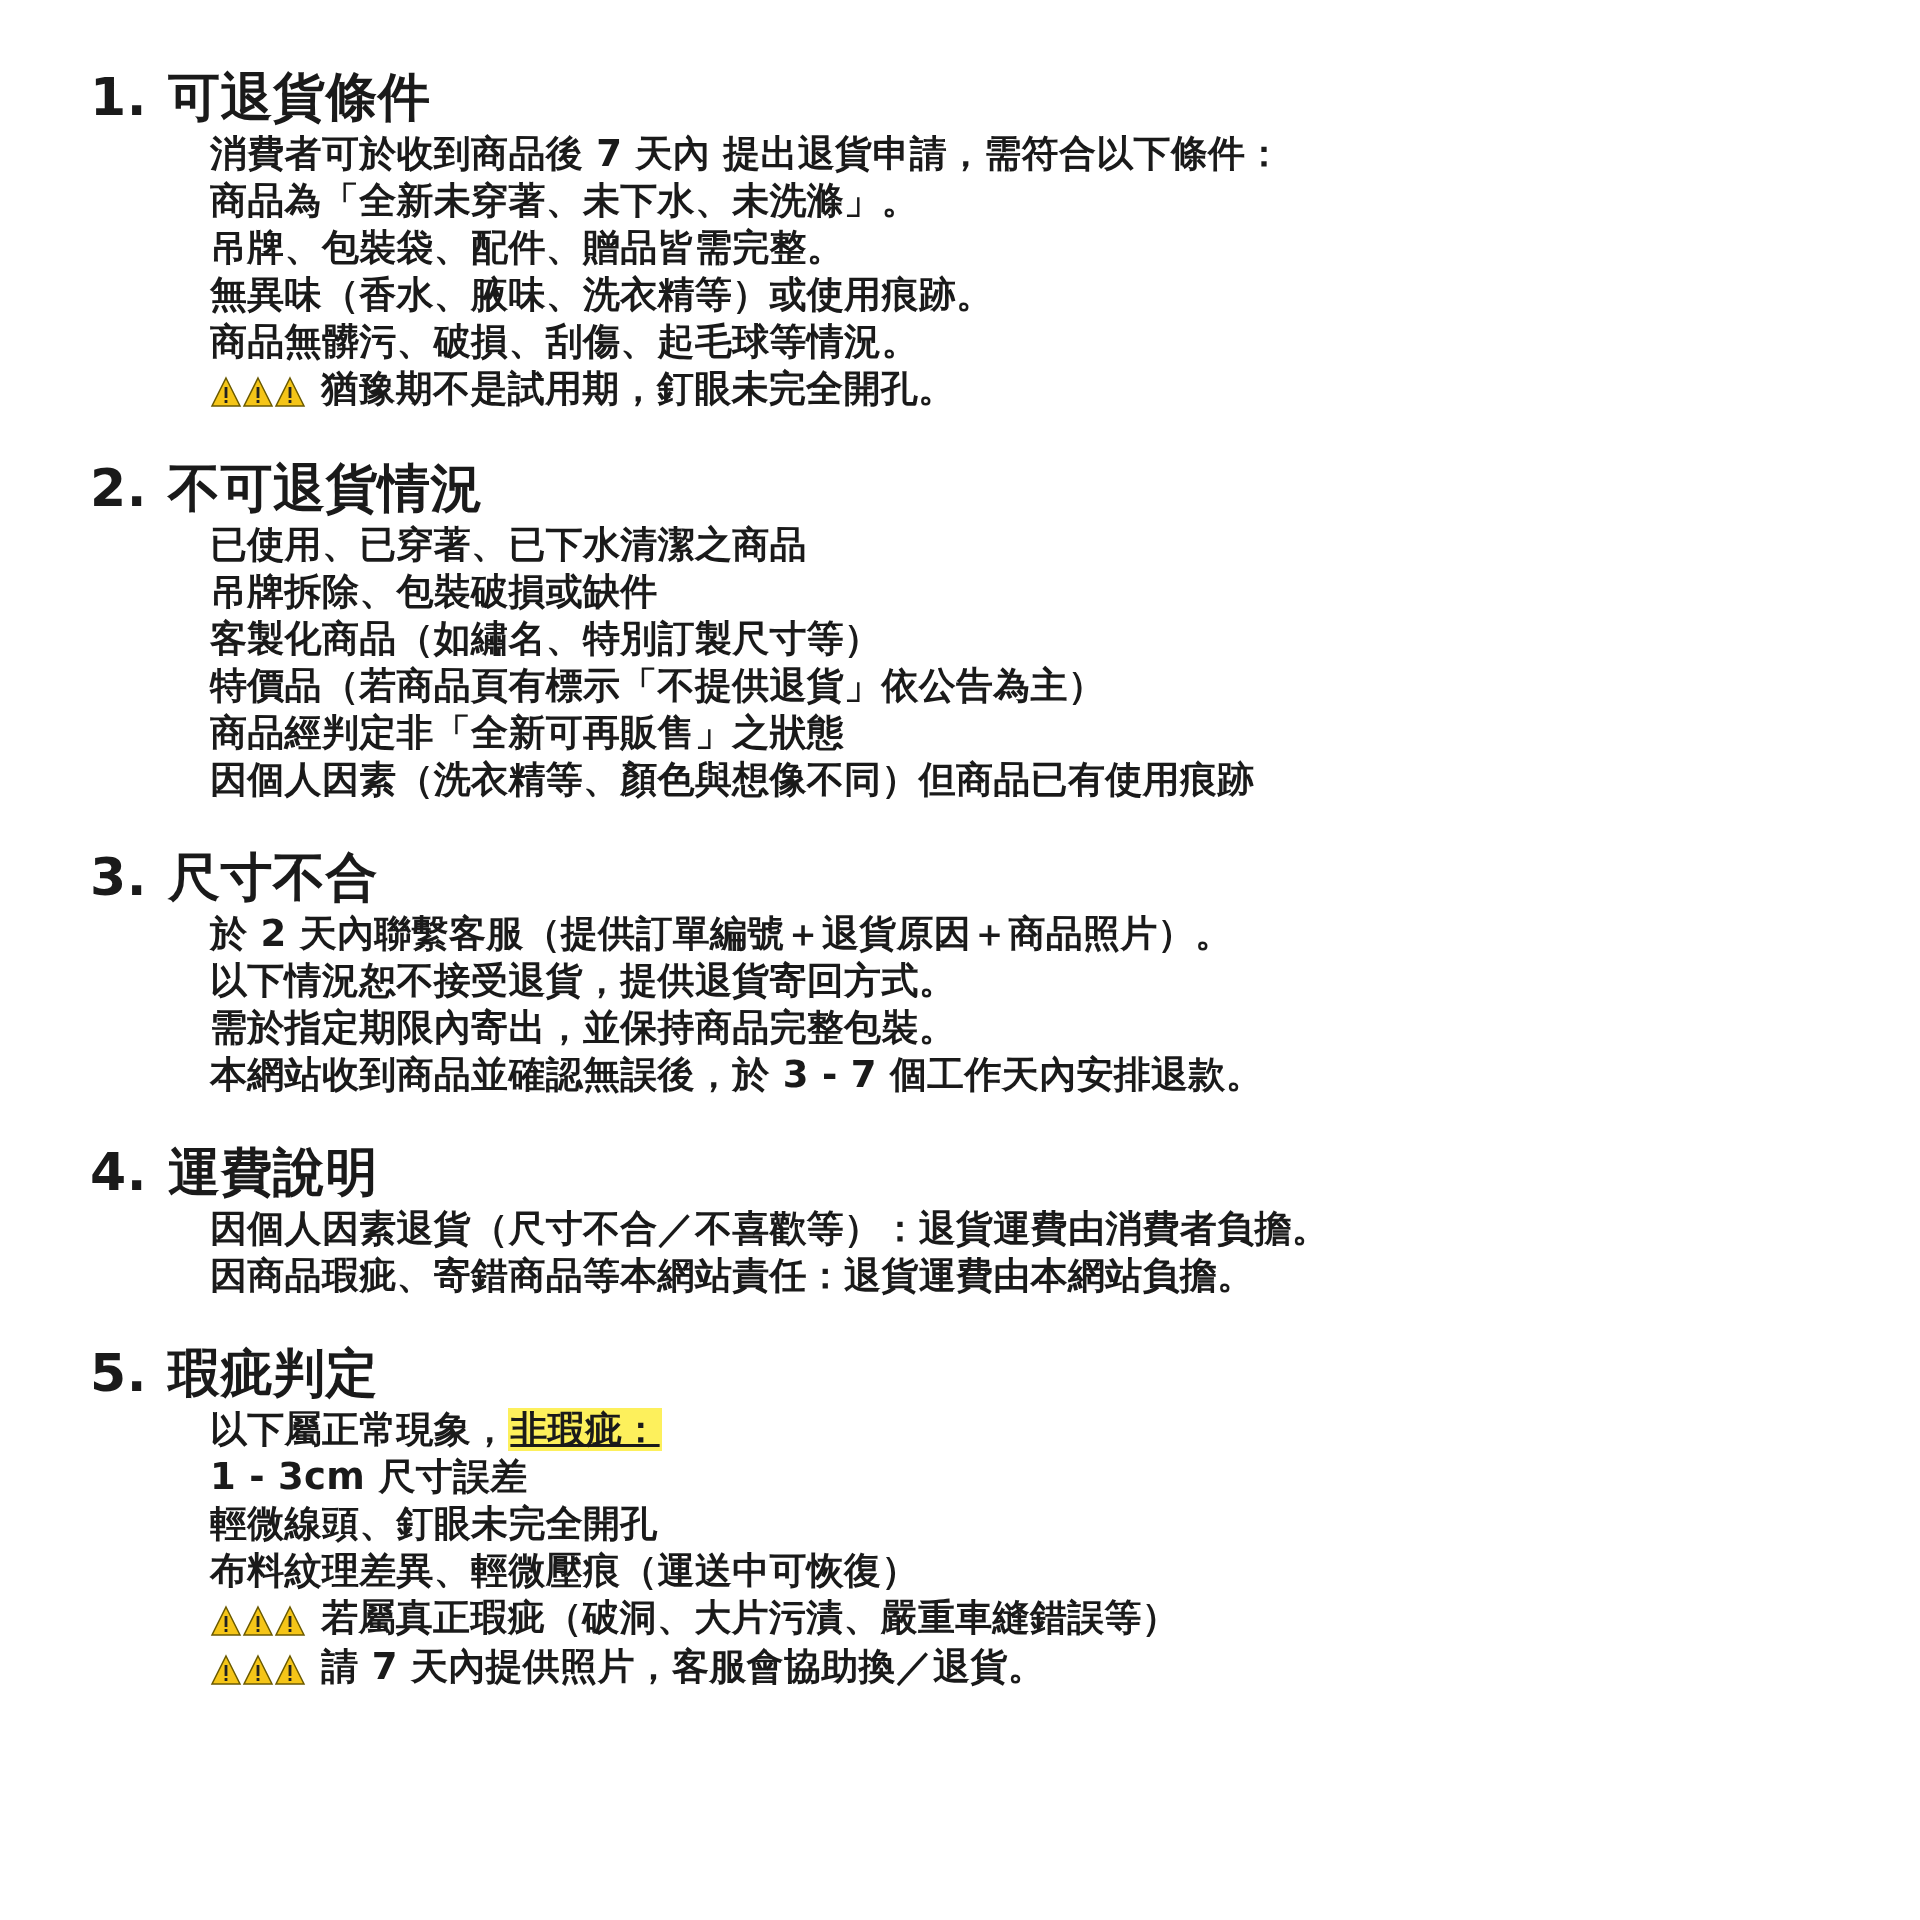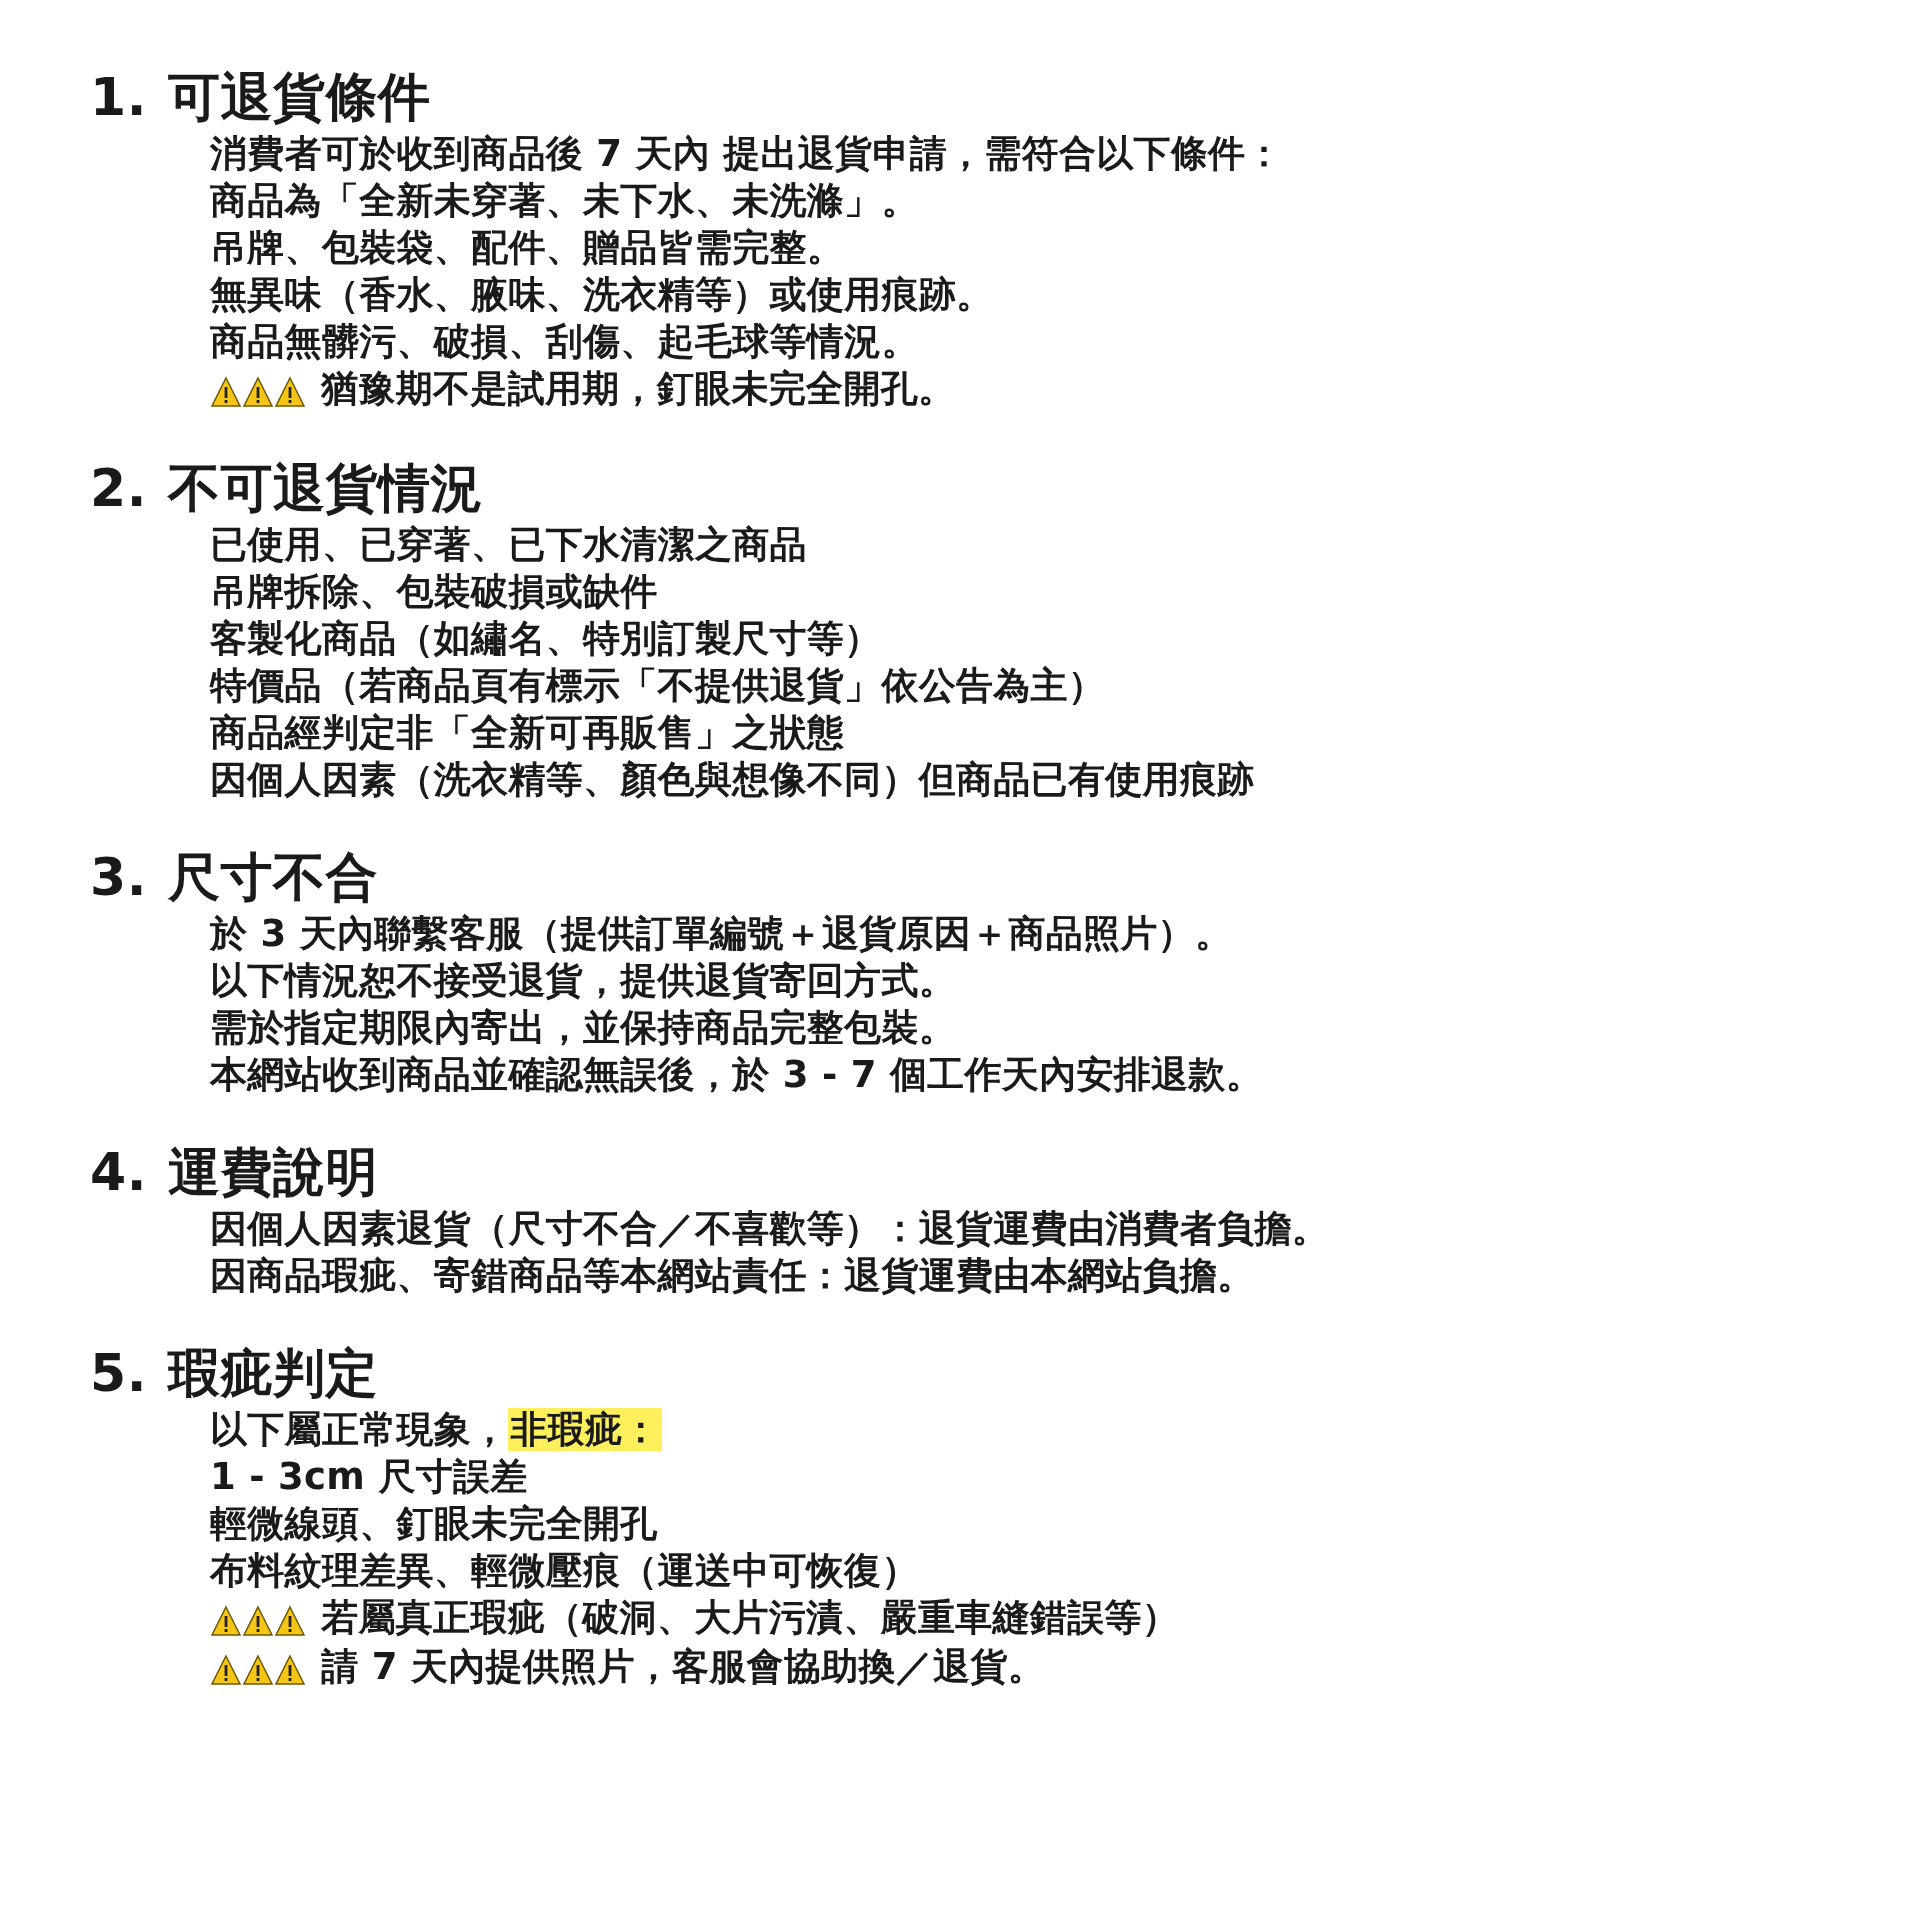--- a/index.html
+++ b/index.html
@@ -55,20 +55,21 @@
   .warn {
     display: inline-block;
     letter-spacing: -1px;
     margin-right: 2px;
     vertical-align: -2px;
   }
   .warn svg { display: inline-block; vertical-align: middle; }
   .hl {
     background: #fdf05c;
     padding: 0 2px;
+    text-decoration: underline;
   }
 </style>
 </head>
 <body>
 
 <div class="page">
 
   <div class="section">
     <div class="sec-head">
       <span class="sec-num">1.</span>
@@ -115,21 +116,21 @@
       <div class="line">因個人因素（洗衣精等、顏色與想像不同）但商品已有使用痕跡</div>
     </div>
   </div>
 
   <div class="section">
     <div class="sec-head">
       <span class="sec-num">3.</span>
       <span class="sec-title">尺寸不合</span>
     </div>
     <div class="sec-body">
-      <div class="line">於 3 天內聯繫客服（提供訂單編號＋退貨原因＋商品照片）。</div>
+      <div class="line">於 2 天內聯繫客服（提供訂單編號＋退貨原因＋商品照片）。</div>
       <div class="line">以下情況恕不接受退貨，提供退貨寄回方式。</div>
       <div class="line">需於指定期限內寄出，並保持商品完整包裝。</div>
       <div class="line">本網站收到商品並確認無誤後，於 3 - 7 個工作天內安排退款。</div>
     </div>
   </div>
 
   <div class="section">
     <div class="sec-head">
       <span class="sec-num">4.</span>
       <span class="sec-title">運費說明</span>

